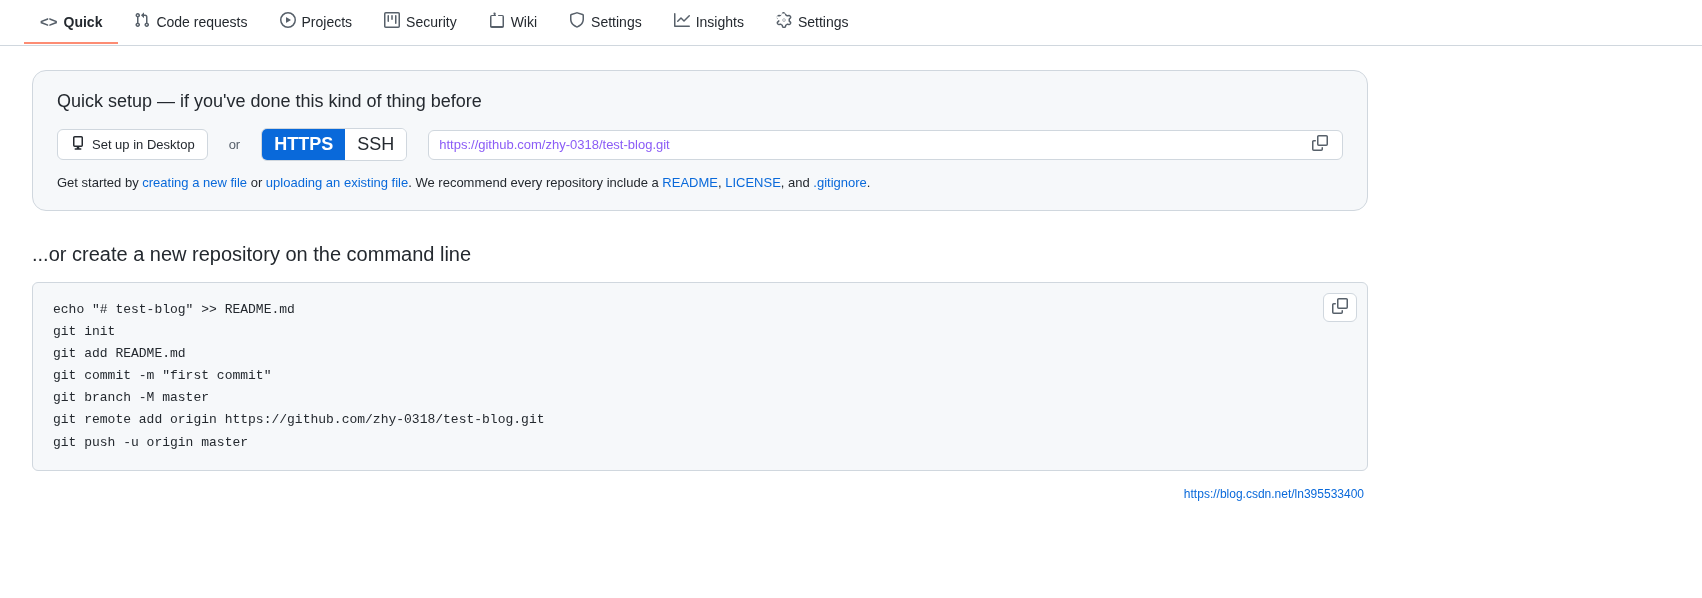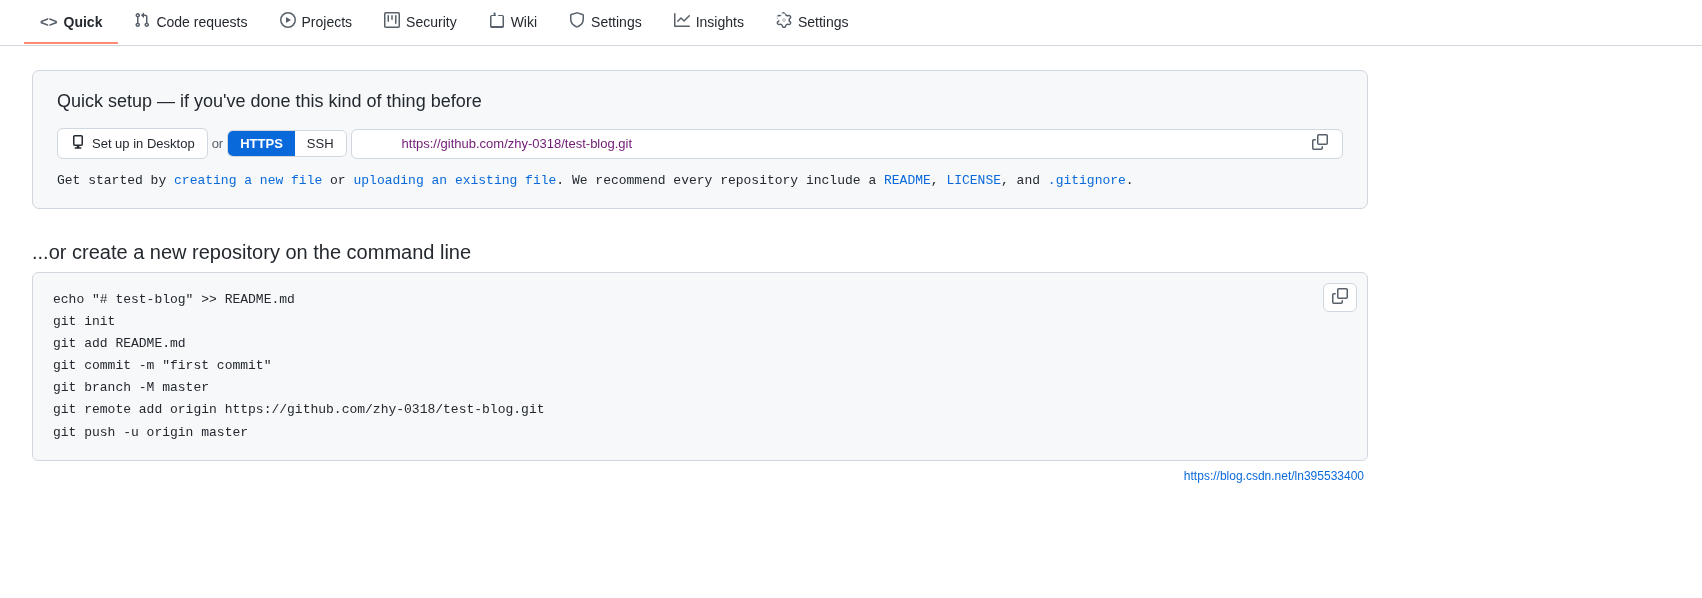--- a/index.html
+++ b/index.html
@@ -42,35 +42,35 @@
 
     
     .main-content {
       padding: 24px 32px;
       max-width: 1400px;
     }
 
     
     .quick-setup-box {
       border: 1px solid #d0d7de;
-      border-radius: 7px;
+      border-radius: 14px;
       padding: 20px 24px;
       background: #f6f8fa;
       margin-bottom: 32px;
     }
     .quick-setup-title {
       font-size: 18px;
       font-weight: 400;
       margin-bottom: 16px;
       color: #24292f;
     }
     .url-bar-row {
       display: flex;
       align-items: center;
-      gap: 4px;
+      gap: 21px;
       margin-bottom: 14px;
     }
     .setup-desktop-btn {
       display: flex;
       align-items: center;
       gap: 6px;
       padding: 5px 12px;
       border: 1px solid #d0d7de;
       border-radius: 6px;
       background: #fff;
@@ -84,21 +84,21 @@
       font-size: 13px;
     }
     .protocol-tabs {
       display: flex;
       border: 1px solid #d0d7de;
       border-radius: 6px;
       overflow: hidden;
     }
     .protocol-tab {
       padding: 5px 12px;
-      font-size: 13px;
+      font-size: 18px;
       cursor: pointer;
       background: #fff;
       border: none;
       color: #24292f;
     }
     .protocol-tab.active {
       background: #0969da;
       color: #fff;
       font-weight: 600;
     }
@@ -110,46 +110,44 @@
       border-radius: 6px;
       background: #fff;
       padding: 4px 10px;
     }
     .url-input {
       flex: 1;
       border: none;
       outline: none;
       font-size: 13px;
       background: transparent;
-      color: #701a75;
-      margin-left: 40px;
+      color: #8b5cf6;
     }
     .copy-btn {
       background: none;
       border: none;
       cursor: pointer;
       color: #57606a;
       font-size: 16px;
       padding: 0 4px;
     }
     .setup-description {
       font-size: 13px;
       color: #24292f;
-      font-family: Liberation Mono, monospace;
     }
     .setup-description a {
       color: #0969da;
       text-decoration: none;
     }
 
     
     .section-title {
       font-size: 20px;
       font-weight: 400;
-      margin-bottom: 8px;
+      margin-bottom: 16px;
       color: #24292f;
     }
     .code-box {
       border: 1px solid #d0d7de;
       border-radius: 6px;
       background: #f6f8fa;
       padding: 16px 20px;
       position: relative;
     }
     .code-box pre {
@@ -170,21 +168,21 @@
       cursor: pointer;
       color: #57606a;
       font-size: 14px;
     }
 
     
     .footer-link {
       text-align: right;
       font-size: 12px;
       color: #0969da;
-      margin-top: 8px;
+      margin-top: 16px;
       padding-right: 4px;
     }
   </style>
 </head>
 <body>
 
 <nav class="repo-nav">
   <a class="nav-item active">
     <span class="nav-icon">&lt;&gt;</span>
     <span>Quick</span>

